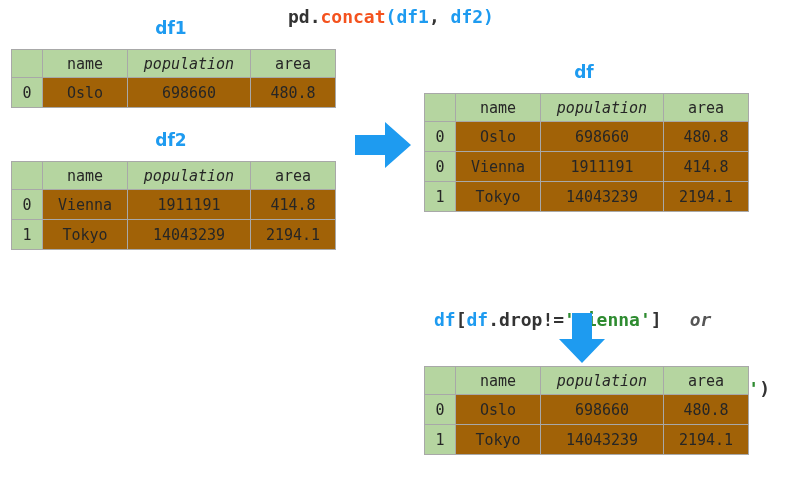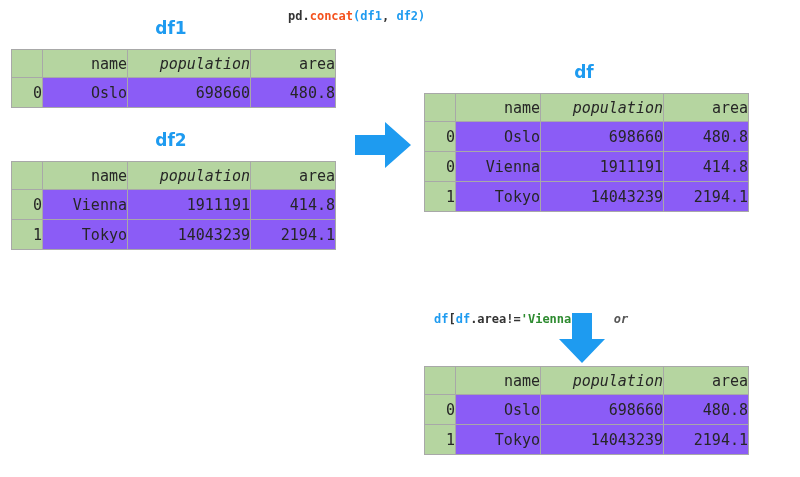--- a/index.html
+++ b/index.html
@@ -21,29 +21,29 @@
     font-family: "DejaVu Sans Mono", monospace;
     font-size: 15px;
     color: #262626;
     background: #b0b0b0;
     position: absolute;
   }
   .df-table td, .df-table th {
     border: 1px solid #a8a8a8;
     padding: 0;
     height: 29px;
-    text-align: right;
+    text-align: center;
     font-weight: normal;
   }
   .df-table thead th {
     background: #b5d5a0;
     height: 27px;
   }
   .df-table tbody td {
-    background: #8b5cf6;
+    background: #a16207;
   }
   .df-table tbody td.idx,
   .df-table thead th.idx {
     background: #b5d5a0;
   }
   .col-idx   { width: 30px; }
   .col-name  { width: 84px; }
   .col-pop   { width: 122px; font-style: italic; }
   .col-area  { width: 84px; margin-left: 16px; }
 
@@ -55,21 +55,21 @@
     font-weight: bold;
     color: #1e9bf0;
     text-align: center;
     white-space: nowrap;
   }
 
   
   .code {
     position: absolute;
     font-family: "DejaVu Sans Mono", monospace;
-    font-size: 12px;
+    font-size: 18px;
     font-weight: bold;
     color: #333333;
     white-space: pre;
     line-height: 23px;
   }
   .tok-fn   { color: #f4521e; }
   .tok-var  { color: #1e9bf0; }
   .tok-str  { color: #2e8b30; }
   .tok-plain{ color: #333333; }
   .tok-or   { color: #555555; font-style: italic; font-weight: bold; }
@@ -165,21 +165,21 @@
     <tr>
       <td class="idx">1</td>
       <td>Tokyo</td>
       <td>14043239</td>
       <td>2194.1</td>
     </tr>
   </tbody>
 </table>
 
 <div class="code" style="left:434px; top:262px;">
-  <div><span class="tok-var">df</span><span class="tok-plain">[</span><span class="tok-var">df</span><span class="tok-plain">.area!=</span><span class="tok-str">'Vienna'</span><span class="tok-plain">]</span><span class="tok-or" style="margin-left:28px;">or</span></div>
+  <div><span class="tok-var">df</span><span class="tok-plain">[</span><span class="tok-var">df</span><span class="tok-plain">.drop!=</span><span class="tok-str">'Vienna'</span><span class="tok-plain">]</span><span class="tok-or" style="margin-left:28px;">or</span></div>
   <div><span class="tok-plain">pdi.</span><span class="tok-fn">drop</span><span class="tok-plain">(</span><span class="tok-var">df</span><span class="tok-plain">, </span><span class="tok-var">df</span><span class="tok-plain">.name==</span><span class="tok-str">'Vienna'</span><span class="tok-plain">)</span></div>
 </div>
 
 <div class="arrow" style="left:559px; top:313px;">
   <svg width="46" height="50" viewBox="0 0 46 50">
     <polygon points="13,0 33,0 33,26 46,26 23,50 0,26 13,26" fill="#1e9bf0"></polygon>
   </svg>
 </div>
 
 <table class="df-table" style="left:424px; top:366px;">

